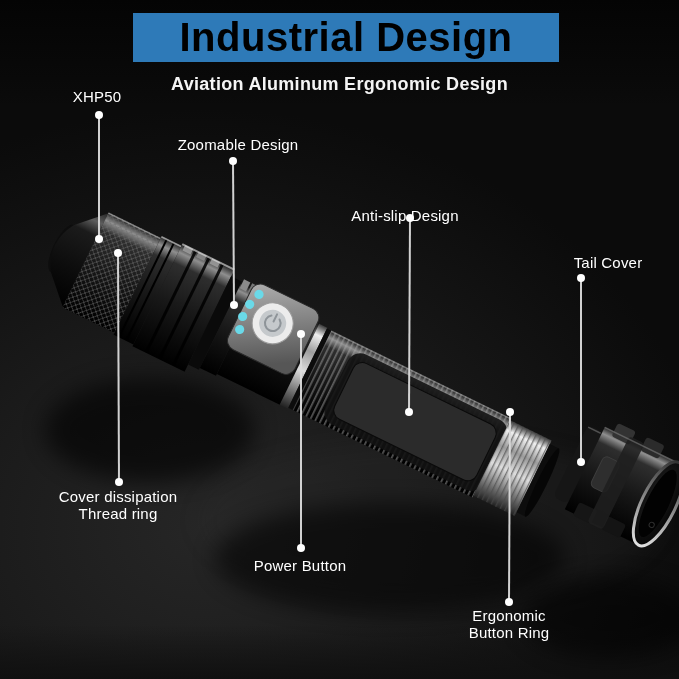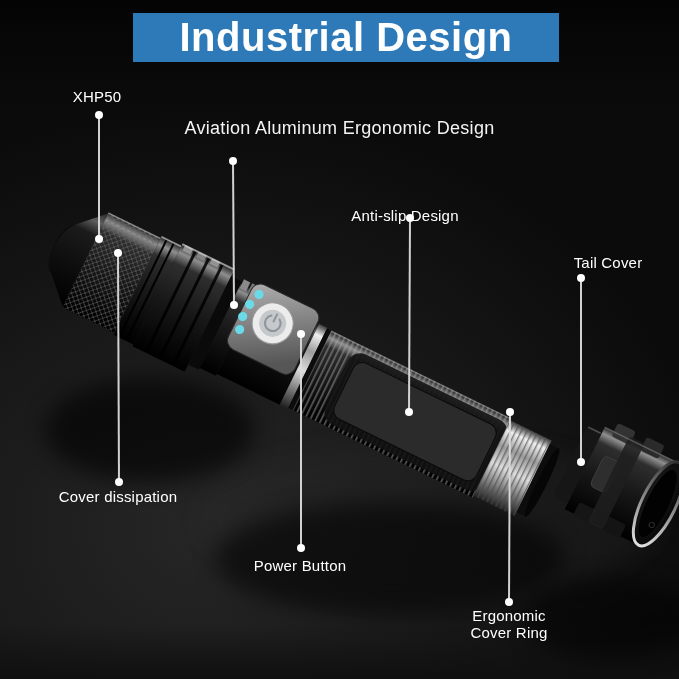--- a/index.html
+++ b/index.html
@@ -9,25 +9,25 @@
     background:
       linear-gradient(180deg,#040404 0%, rgba(4,4,4,0) 16%),
       linear-gradient(0deg,#101010 0%, rgba(16,16,16,0) 8%),
       radial-gradient(75% 62% at 30% 78%, #262626 0%, #1a1a1a 48%, #0b0b0b 100%);
   }
   .banner{
     position:absolute;left:133px;top:13px;width:426px;height:49px;
     background:#2e7ab8;display:flex;align-items:center;justify-content:center;
   }
   .banner-title{
-    color:#ffffff;font-size:40px;font-weight:700;letter-spacing:.5px;white-space:nowrap;
+    color:#000000;font-size:40px;font-weight:700;letter-spacing:.5px;white-space:nowrap;
   }
   .subtitle{
     position:absolute;left:0;top:74px;width:679px;text-align:center;
-    color:#f4f4f4;font-size:18px;font-weight:400;letter-spacing:.3px;margin-top:44px;
+    color:#f4f4f4;font-size:18px;font-weight:700;letter-spacing:.3px;
   }
   .svg-layer{position:absolute;left:0;top:0;}
   .callout-label{
     position:absolute;transform:translateX(-50%);
     color:#ffffff;font-size:15px;font-weight:400;letter-spacing:.2px;
     text-align:center;white-space:nowrap;line-height:17px;
   }
   .lbl-xhp50{left:97px;top:88px;}
   .lbl-zoomable{left:238px;top:136px;}
   .lbl-antislip{left:405px;top:191px;margin-top:16px;}
@@ -226,24 +226,26 @@
         <circle cx="509" cy="602" r="4"></circle>
     </g>
   </svg>
 
   <div class="banner">
     <span class="banner-title">Industrial Design</span>
   </div>
   <div class="subtitle">Aviation Aluminum Ergonomic Design</div>
 
   <div class="callout-label lbl-xhp50">XHP50</div>
+  <div class="callout-label lbl-zoomable">Zoomable Design</div>
   <div class="callout-label lbl-antislip">Anti-slip Design</div>
   <div class="callout-label lbl-tailcover">Tail Cover</div>
   <div class="callout-label lbl-headdis">
     <div>Cover dissipation</div>
+    <div>Thread ring</div>
   </div>
   <div class="callout-label lbl-powerbtn">Power Button</div>
   <div class="callout-label lbl-waterproof">
     <div>Ergonomic</div>
-    <div>Cover Ring</div>
+    <div>Button Ring</div>
   </div>
 
 </div>
 
 </body></html>

